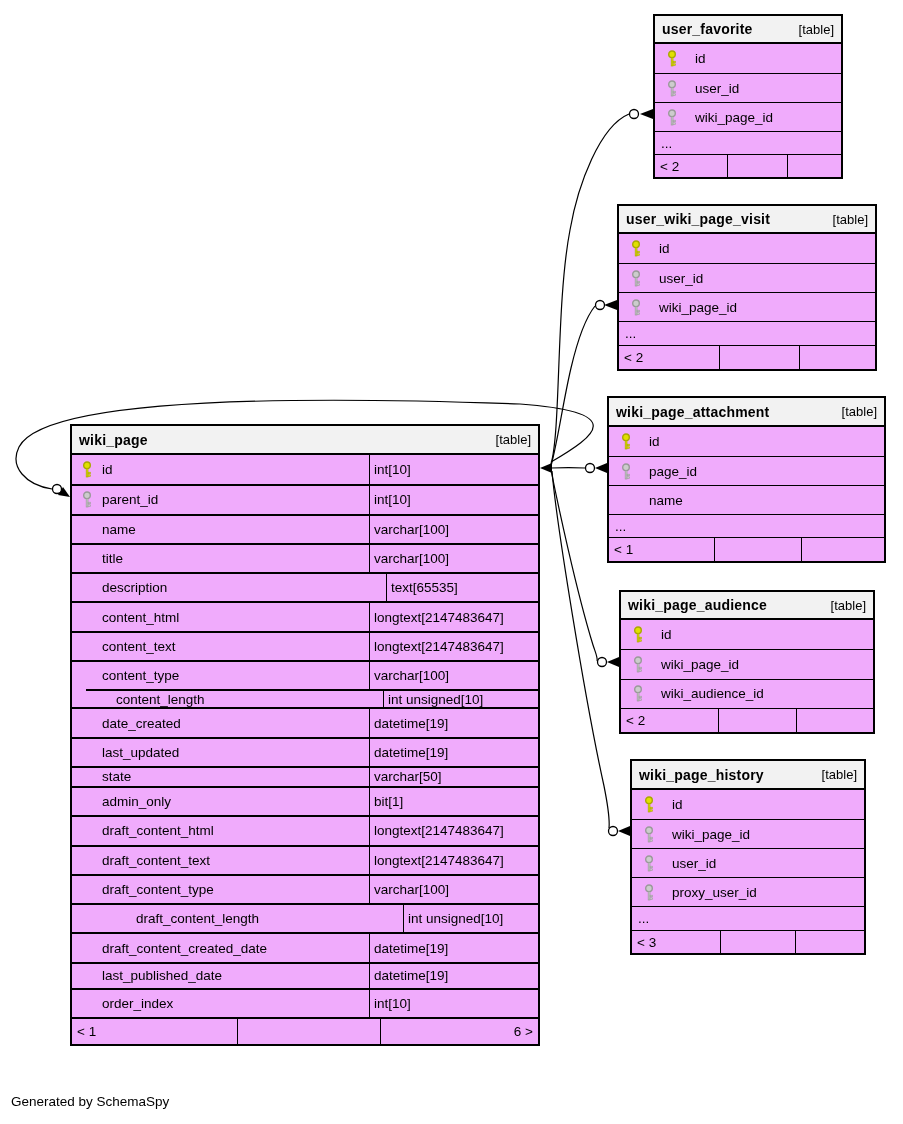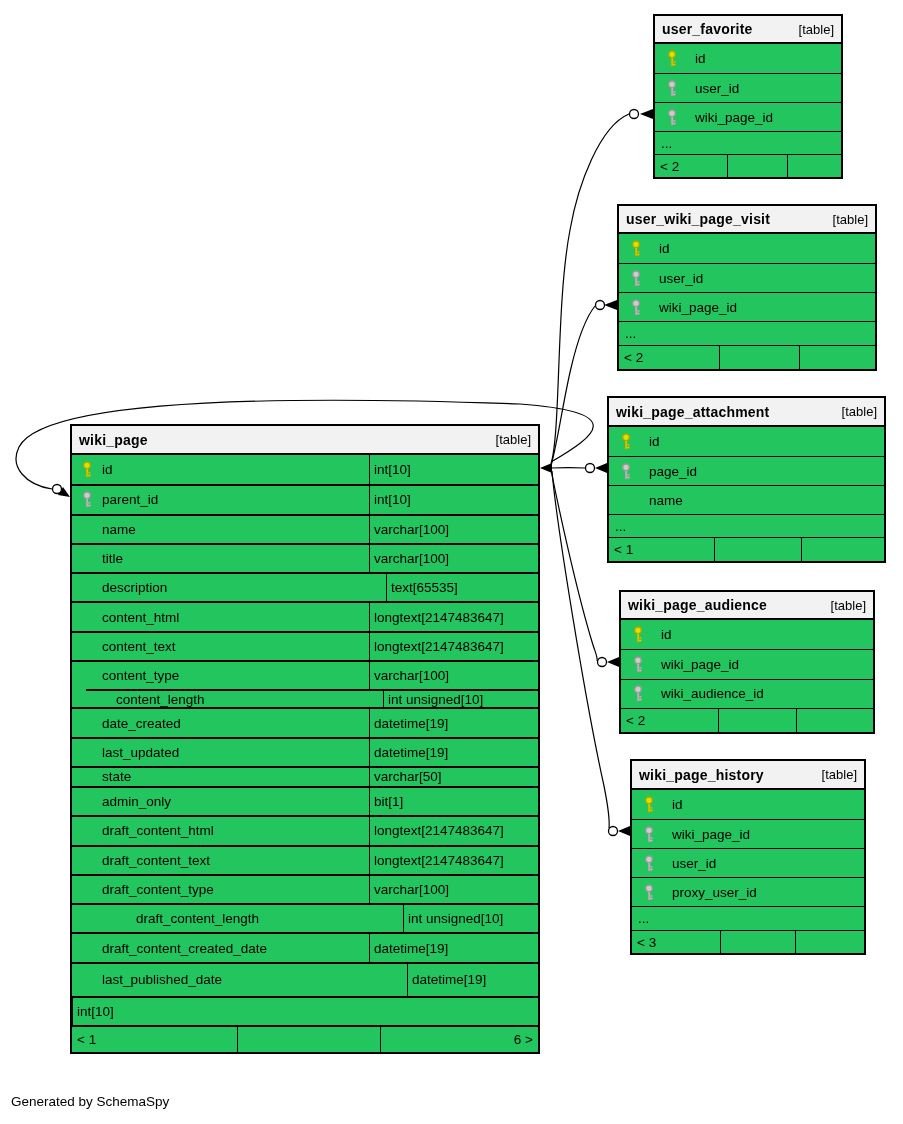--- a/index.html
+++ b/index.html
@@ -6,21 +6,21 @@
   body {
     width:903px; height:1124px; position:relative; overflow:hidden;
     font-family:"Liberation Sans","DejaVu Sans",sans-serif; color:#000;
   }
   svg.rel { position:absolute; left:0; top:0; z-index:1; pointer-events:none; }
   svg.rel path { fill:none; stroke:#000; stroke-width:1.2; }
   svg.rel circle { fill:#fff; stroke:#000; stroke-width:1.3; }
   svg.rel polygon { fill:#000; stroke:none; }
 
   .dbtable {
-    position:absolute; z-index:2; background:#22c55e;
+    position:absolute; z-index:2; background:#f0abfc;
     border:2px solid #000; box-sizing:border-box;
   }
   .thead {
     display:flex; justify-content:space-between; align-items:center;
     background:#f2f2f2; border-bottom:2px solid #000;
     padding:0 7px; box-sizing:border-box; cursor:pointer;
   }
   .tname { font-weight:bold; font-size:14px; letter-spacing:.2px; }
   .ttag  { font-size:13px; }
 
@@ -511,30 +511,34 @@
       </div>
       <div class="row" style="height: 29.3px;">
         <span class="namepart" style="width: 297px;">
           <span class="keycell"></span>
           <span class="cname">draft_content_created_date</span>
         </span>
         <span class="ctypecell">
           <span class="ctype">datetime[19]</span>
         </span>
       </div>
-      <div class="row" style="height: 34px; gap: 38px;">
+      <div class="row" style="height: 26px;">
         <span class="namepart" style="width: 297px;">
           <span class="keycell"></span>
           <span class="cname">last_published_date</span>
         </span>
         <span class="ctypecell">
           <span class="ctype">datetime[19]</span>
         </span>
       </div>
       <div class="row" style="height: 29.3px;">
+        <span class="namepart" style="width: 297px;">
+          <span class="keycell"></span>
+          <span class="cname">order_index</span>
+        </span>
         <span class="ctypecell">
           <span class="ctype">int[10]</span>
         </span>
       </div>
       <div class="tfoot" style="height: 27px;">
         <span class="fcell" style="width: 165px; flex: 0 0 auto;">&lt; 1</span>
         <span class="fcell" style="width: 143px; flex: 0 0 auto;"></span>
         <span class="fcell fright" style="flex: 1 1 0%;">6 &gt;</span>
       </div>
     </div>

